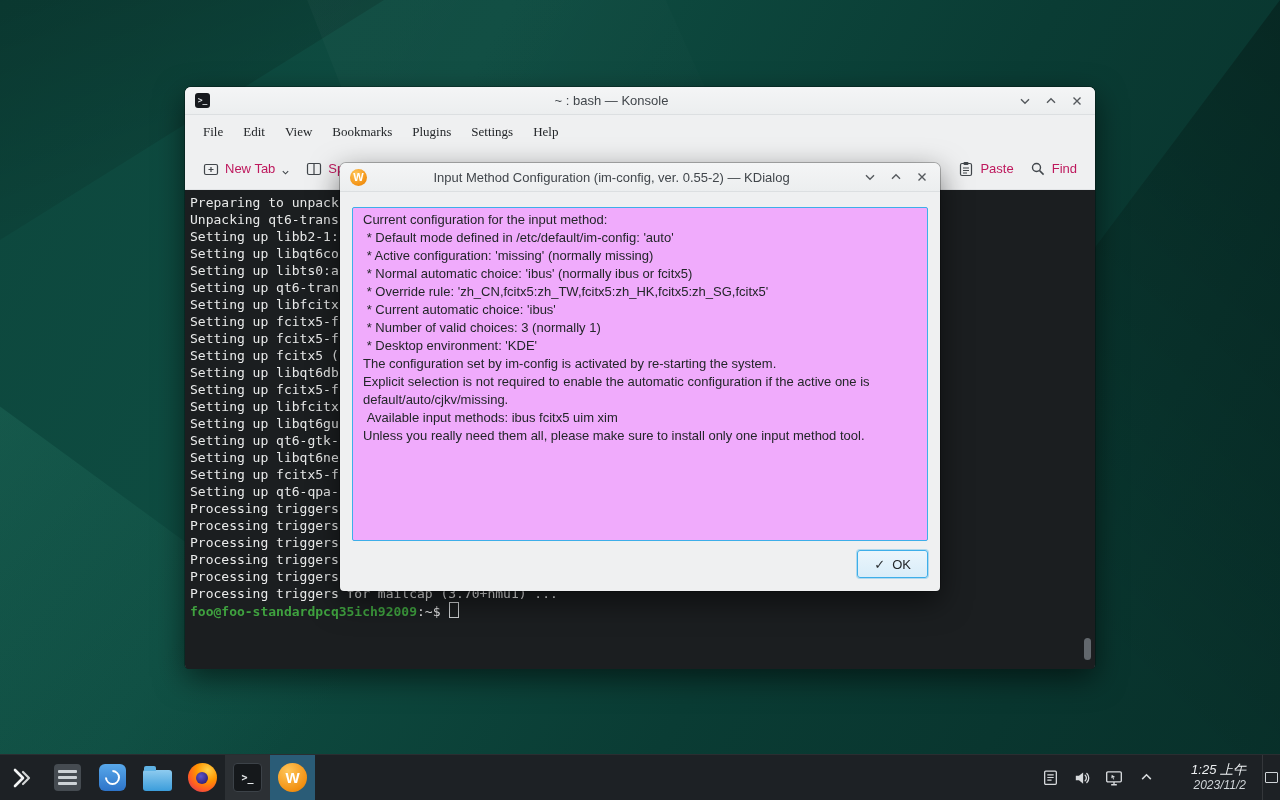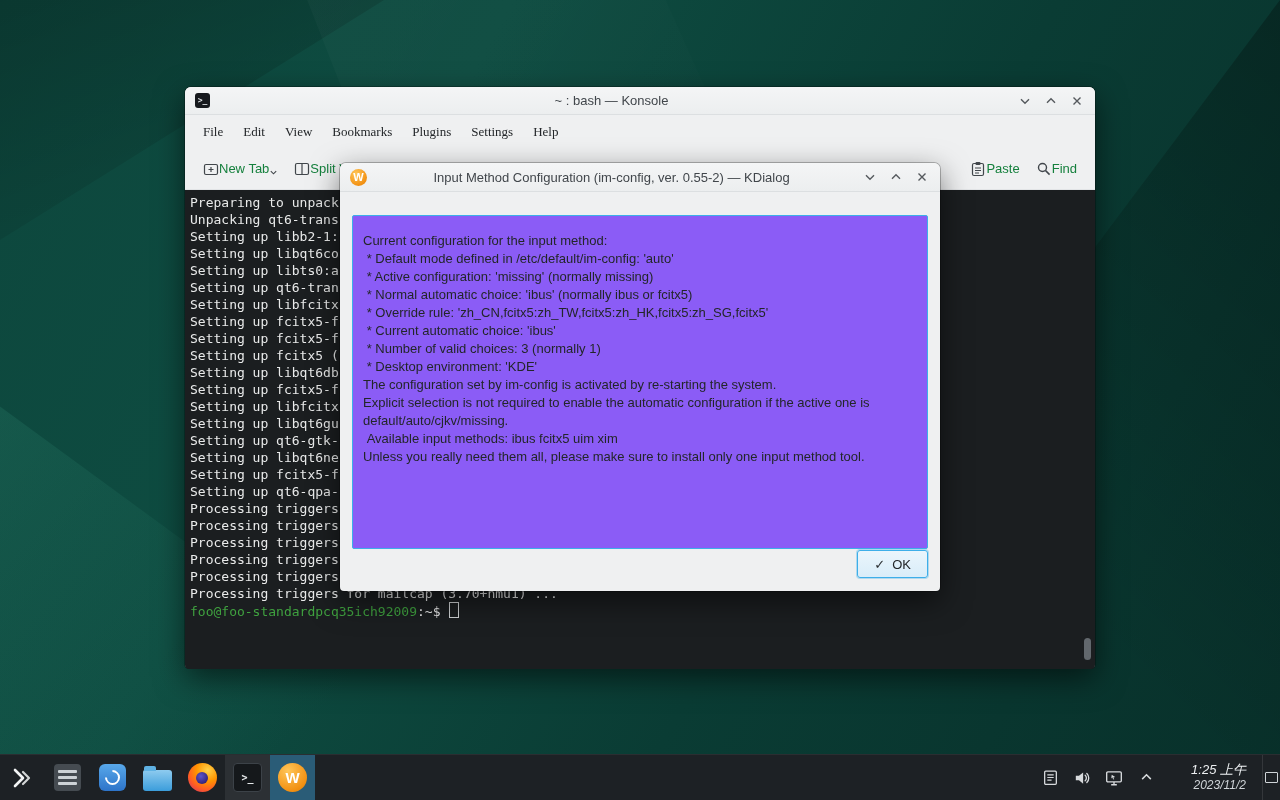--- a/index.html
+++ b/index.html
@@ -37,47 +37,47 @@
 
   
   #konsole{left:185px;top:87px;width:910px;height:581px;z-index:10;}
   .mini-konsole{width:15px;height:15px;background:#16191d;border-radius:3px;
     color:#dfe3e6;font:700 8px "DejaVu Sans Mono",monospace;
     display:flex;align-items:center;justify-content:center;}
   .menubar{height:33px;display:flex;align-items:center;padding-left:8px;background:#eff0f1;}
   .menu-item{font-size:13px;color:#232629;padding:5px 10px;border-radius:3px;font-family:Liberation Serif, serif;}
   .toolbar{height:41px;display:flex;align-items:center;padding:0 10px;background:#eff0f1;
     border-bottom:1px solid #e2e4e6;}
-  .tool-btn{display:flex;align-items:center;font-size:13px;color:#15803d;
+  .tool-btn{display:flex;align-items:center;gap:6px;font-size:13px;color:#be185d;
     padding:6px 8px;border-radius:3px;}
   .tool-btn svg{color:#41464b;}
   .tool-caret{margin-top:8px;color:#6a6f74;}
   .tool-spacer{flex:1;}
 
   .terminal{position:relative;height:479px;background:#1b1e20;
     border-radius:0 0 4px 4px;overflow:hidden;
     font:13px/17px "DejaVu Sans Mono",monospace;color:#e9eaea;
     padding:4px 0 0 5px;box-sizing:border-box;}
   .tline{white-space:pre;height:17px;}
-  .prompt-user{color:#3fa13f;font-weight:400;}
+  .prompt-user{color:#3fa13f;font-weight:700;}
   .prompt-suffix{color:#e9eaea;}
   .cursor{display:inline-block;width:8px;height:14px;border:1px solid #cfd2d4;
     margin-left:9px;vertical-align:-2px;}
   .scroll-thumb{position:absolute;right:4px;bottom:9px;width:7px;height:22px;
     border-radius:4px;background:#62686d;}
 
   
   #kdialog{left:340px;top:163px;width:600px;height:428px;z-index:20;}
   #kdialog .titlebar{height:28px;}
   .w-badge{width:17px;height:17px;border-radius:50%;
     background:radial-gradient(circle at 35% 28%,#ffc659,#f29113 70%,#d87c09);
     color:#fff;font-size:11px;font-weight:700;display:flex;align-items:center;justify-content:center;}
-  .dlg-frame{position:absolute;left:12px;right:12px;top:52px;height:334px;
-    border:1px solid #3daee9;border-radius:2px;background:#8b5cf6;
-    padding:16px 10px;box-sizing:border-box;overflow:hidden;}
+  .dlg-frame{position:absolute;left:12px;right:12px;top:44px;height:334px;
+    border:1px solid #3daee9;border-radius:2px;background:#f0abfc;
+    padding:3px 10px;box-sizing:border-box;overflow:hidden;}
   .dlg-line{font-size:13px;line-height:18px;color:#232629;white-space:pre-wrap;}
   .dlg-buttons{position:absolute;right:12px;bottom:13px;}
   .ok-button{display:flex;align-items:center;gap:7px;height:28px;padding:0 16px;
     font-size:13px;color:#232629;background:linear-gradient(#eaf5fc,#d9edf9);
     border:1px solid #3daee9;border-radius:3px;box-shadow:0 0 0 1px rgba(61,174,233,.35);
     cursor:default;}
   .check-glyph{color:#2c3033;font-size:13px;}
 
   
   .taskbar{position:absolute;left:0;bottom:0;width:1280px;height:45px;z-index:30;

